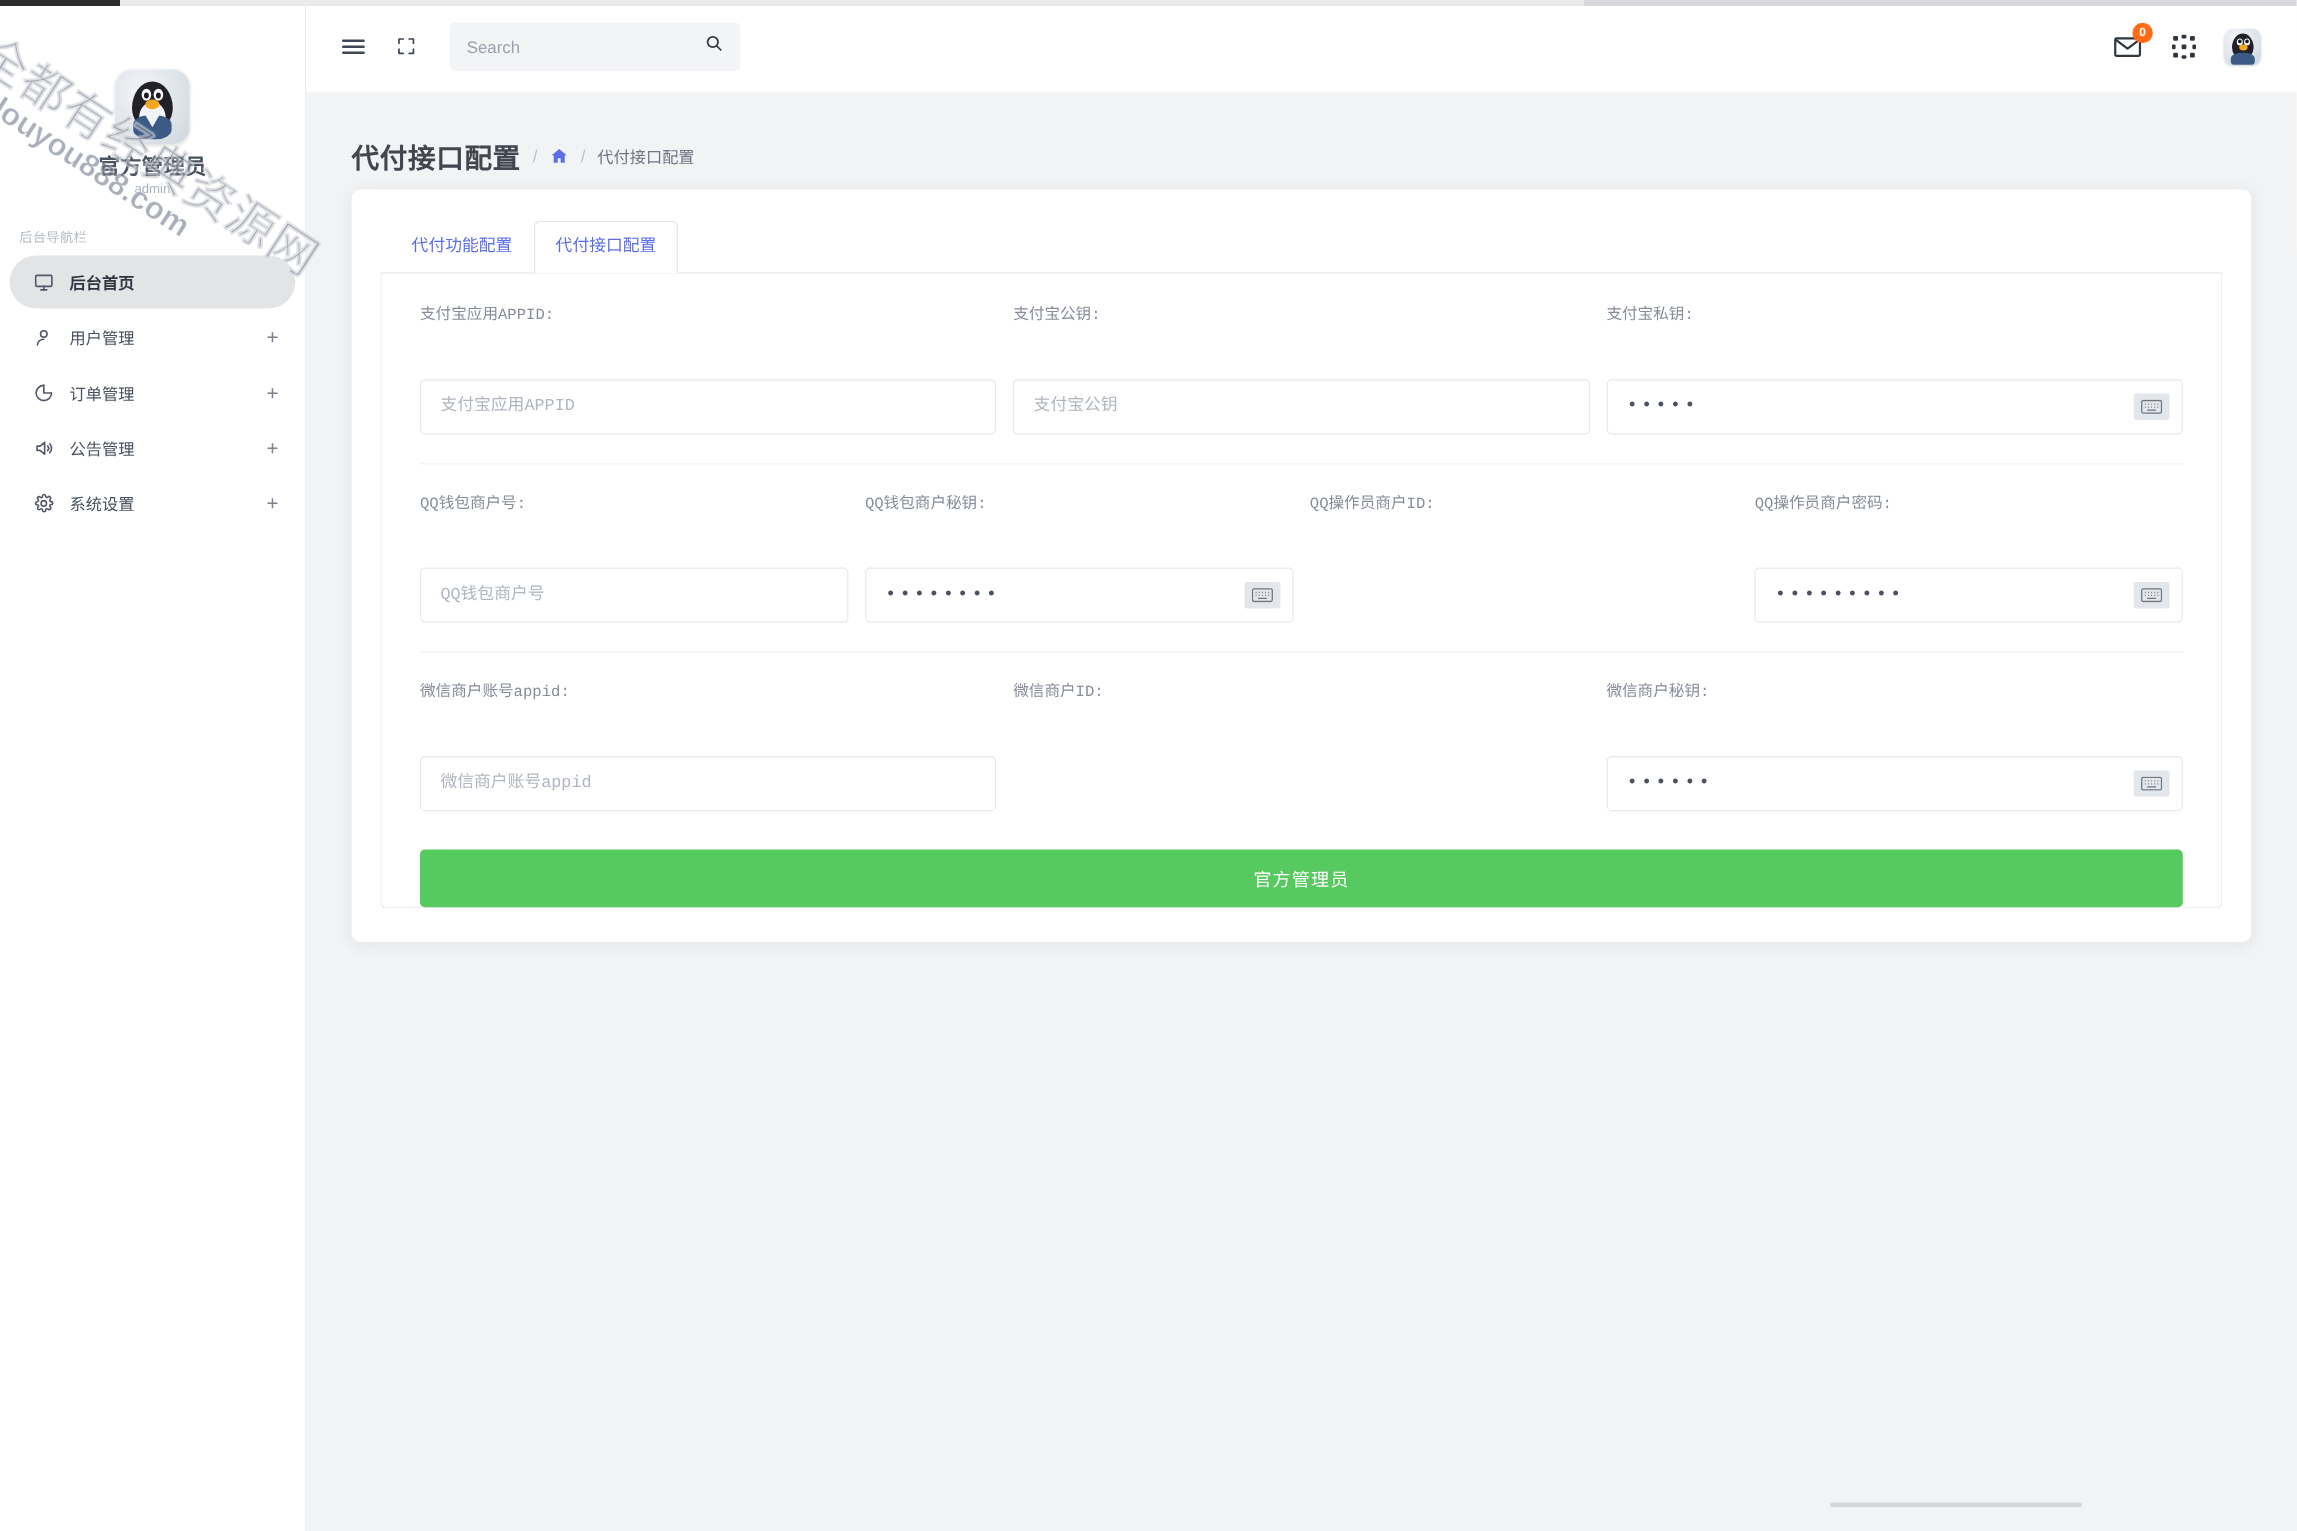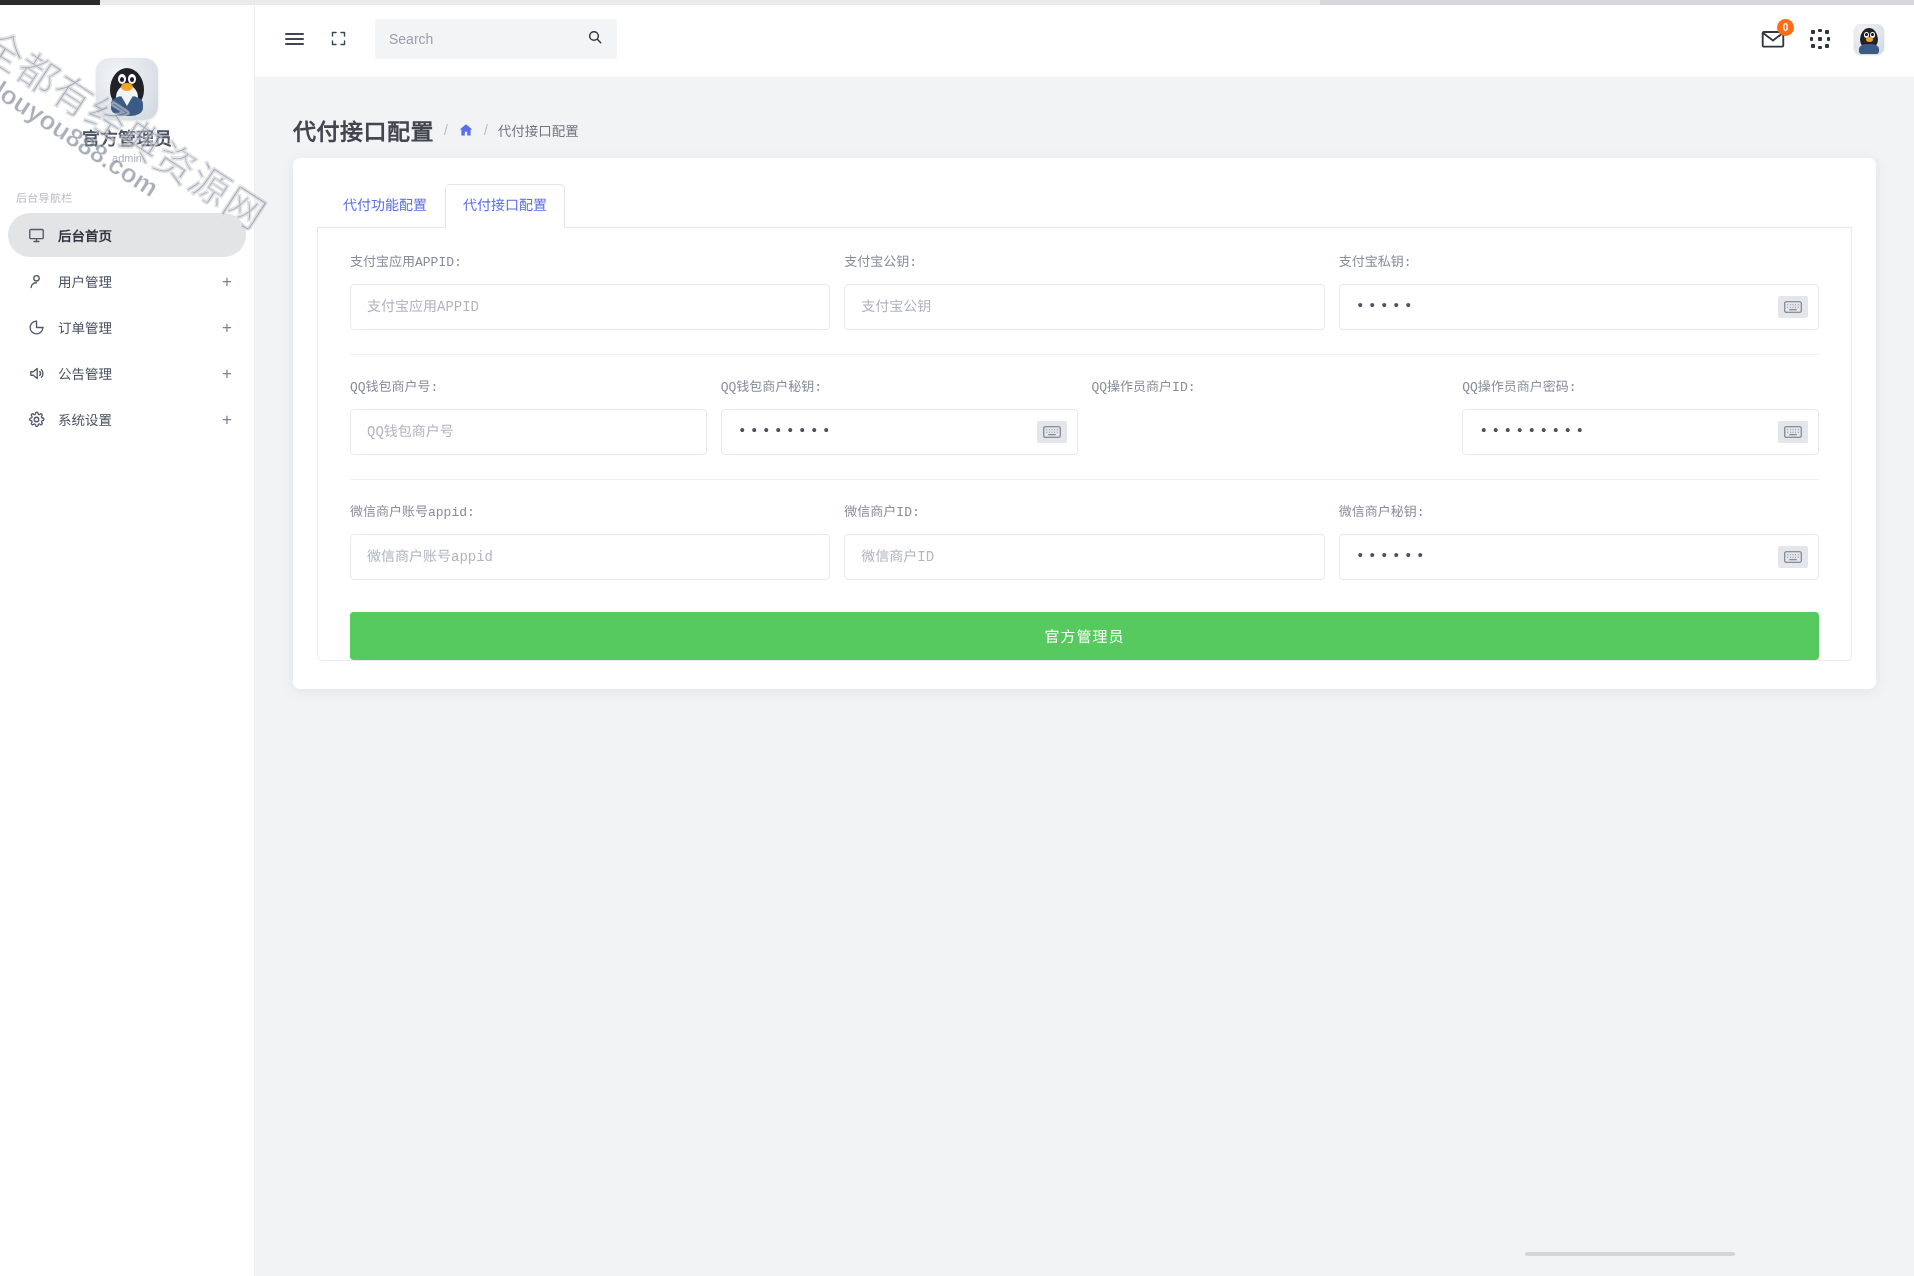--- a/index.html
+++ b/index.html
@@ -378,20 +378,21 @@
     gap: 14px;
     padding-bottom: 24px;
     border-bottom: 1px solid #eef0f2;
     margin-bottom: 24px;
   }
   .field-row:last-of-type { border-bottom: none; margin-bottom: 8px; }
 
   .field {
     display: flex;
     flex-direction: column;
+    gap: 32px;
   }
   .field.w3 { flex: 1 1 33%; }
   .field.w4 { flex: 1 1 25%; }
 
   .field-label {
     font-size: 13px;
     color: #868d99;
     margin-bottom: 12px;
     line-height: 18px;
   }
@@ -780,23 +781,20 @@
 
             <div class="field w3">
               <label class="field-label">微信商户账号appid:</label>
               <div class="input-box">
                 <input type="text" placeholder="微信商户账号appid" style="">
               </div>
             </div>
 
             <div class="field w3">
               <label class="field-label">微信商户ID:</label>
-              <div class="input-box">
-                <input type="text" placeholder="微信商户ID" style="">
-              </div>
             </div>
 
             <div class="field w3">
               <label class="field-label">微信商户秘钥:</label>
               <div class="input-box">
                 <span class="dots">••••••</span>
                 <span class="kb-icon">
                   <svg width="18" height="12" viewBox="0 0 24 16" fill="none" stroke="#6f7682" stroke-width="1.4">
                     <rect x="1" y="1" width="22" height="14" rx="1.6"></rect>
                     <line x1="4.5" y1="5" x2="5.5" y2="5"></line>

